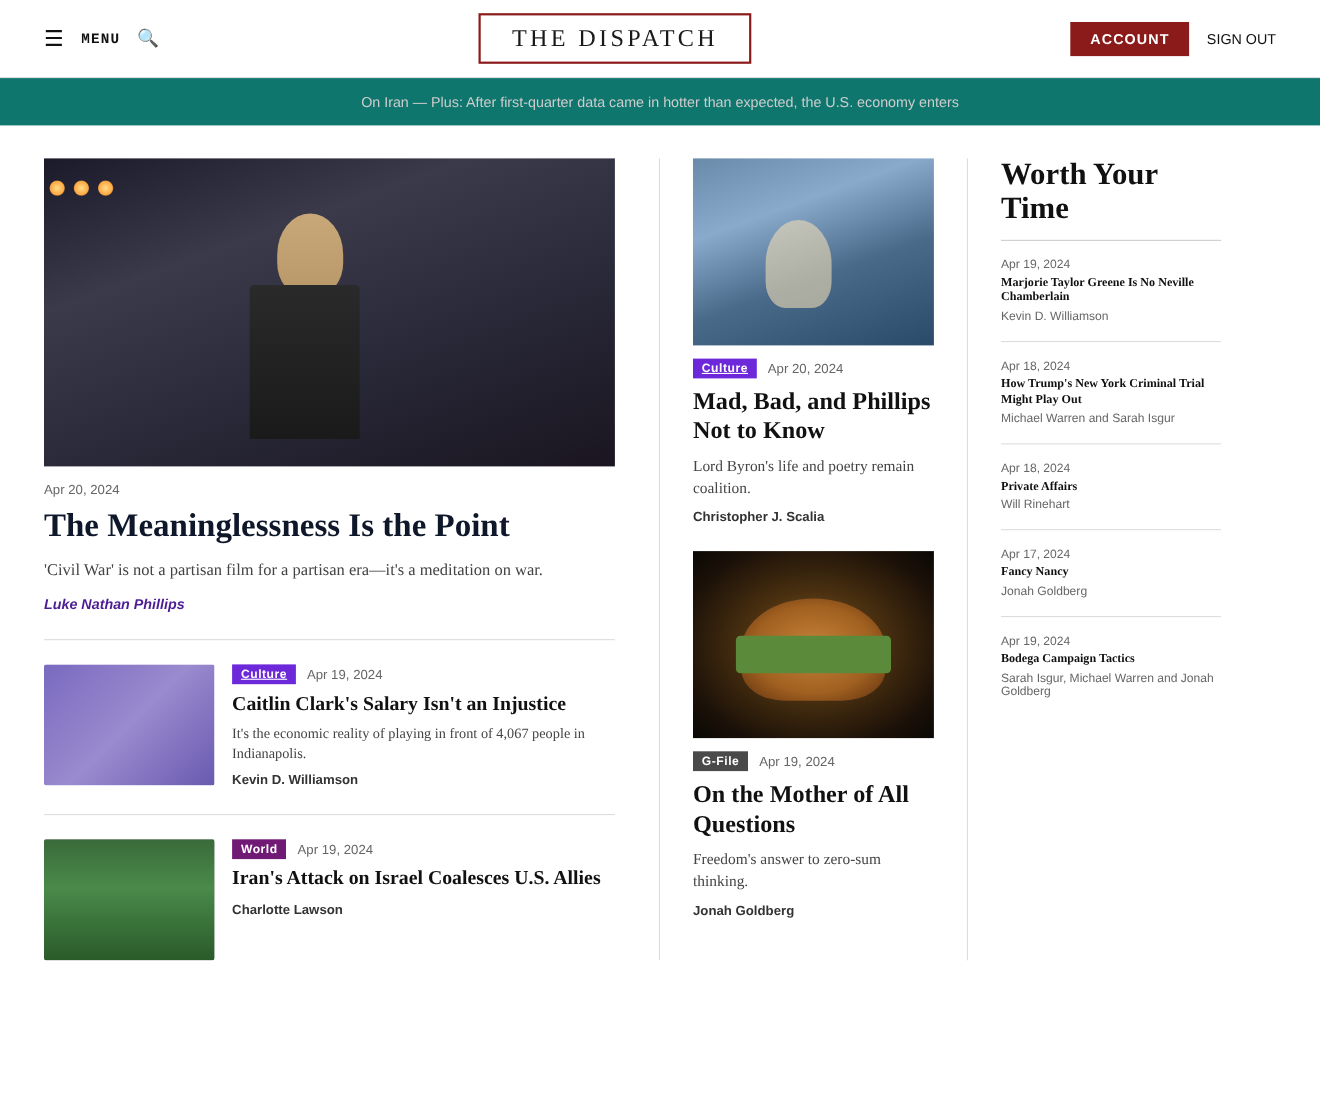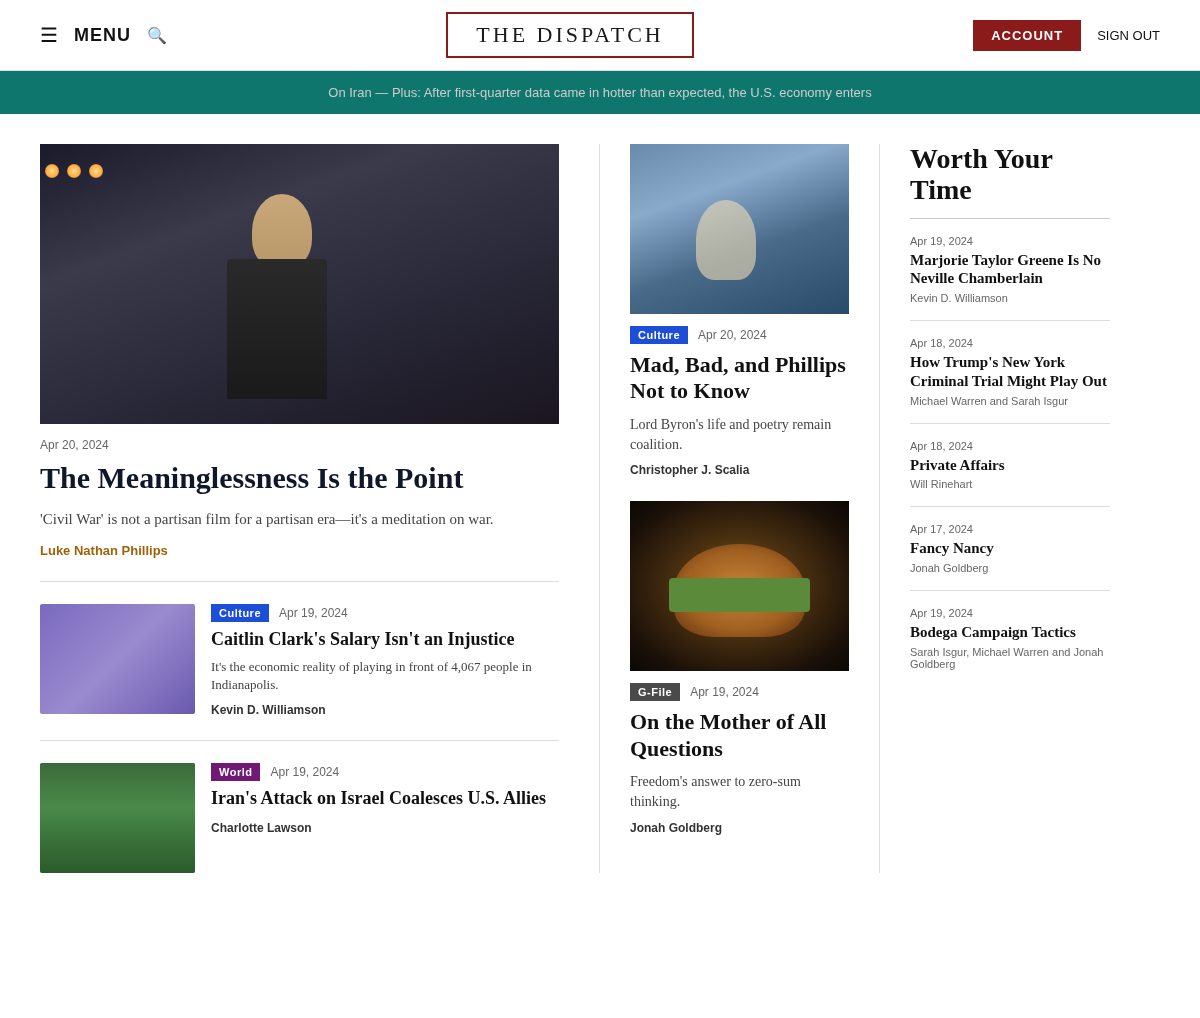--- a/index.html
+++ b/index.html
@@ -9,21 +9,21 @@
     .header {
       display: flex;
       align-items: center;
       justify-content: space-between;
       padding: 12px 40px;
       border-bottom: 1px solid #ddd;
       background: #fff;
     }
     .header-left { display: flex; align-items: center; gap: 16px; }
     .menu-icon { font-size: 20px; cursor: pointer; }
-    .menu-label { font-family: Liberation Sans, sans-serif; font-size: 18px; font-weight: 600; letter-spacing: 1px; cursor: pointer; }
+    .menu-label { font-family: Liberation Mono, monospace; font-size: 13px; font-weight: 600; letter-spacing: 1px; cursor: pointer; }
     .search-icon { font-size: 16px; cursor: pointer; }
     .logo-box {
       border: 2px solid #8b1a1a;
       padding: 8px 28px;
       text-align: center;
     }
     .logo-text {
       font-family: 'Palatino Linotype', Palatino, serif;
       font-size: 22px;
       letter-spacing: 3px;
@@ -89,22 +89,23 @@
     }
     .featured-desc {
       font-size: 15px;
       color: #444;
       line-height: 1.5;
       margin-bottom: 10px;
     }
     .featured-author {
       font-family: Arial, sans-serif;
       font-size: 13px;
-      color: #a16207;
+      color: #4c1d95;
       font-weight: 600;
+      font-style: italic;
     }
 
     
     .article-divider {
       border: none;
       border-top: 1px solid #ddd;
       margin: 22px 0;
     }
 
     
@@ -139,21 +140,21 @@
       gap: 10px;
       margin-bottom: 6px;
     }
     .tag {
       font-family: Arial, sans-serif;
       font-size: 11px;
       font-weight: 700;
       padding: 3px 8px;
       letter-spacing: 0.5px;
     }
-    .tag-culture { background: #1d4ed8; color: #fff; }
+    .tag-culture { background: #6d28d9; color: #fff; text-decoration: underline; }
     .tag-world { background: #701a75; color: #fff; }
     .tag-gfile { background: #4a4a4a; color: #fff; }
     .small-date {
       font-family: Arial, sans-serif;
       font-size: 12px;
       color: #666;
     }
     .small-title {
       font-size: 18px;
       font-weight: bold;
@@ -276,21 +277,21 @@
       margin-bottom: 16px;
     }
     .worth-item:last-child { border-bottom: none; }
     .worth-date {
       font-family: Arial, sans-serif;
       font-size: 11px;
       color: #666;
       margin-bottom: 4px;
     }
     .worth-title {
-      font-size: 15px;
+      font-size: 11px;
       font-weight: bold;
       line-height: 1.25;
       margin-bottom: 4px;
       color: #111;
     }
     .worth-author {
       font-family: Arial, sans-serif;
       font-size: 11px;
       color: #666;
     }

